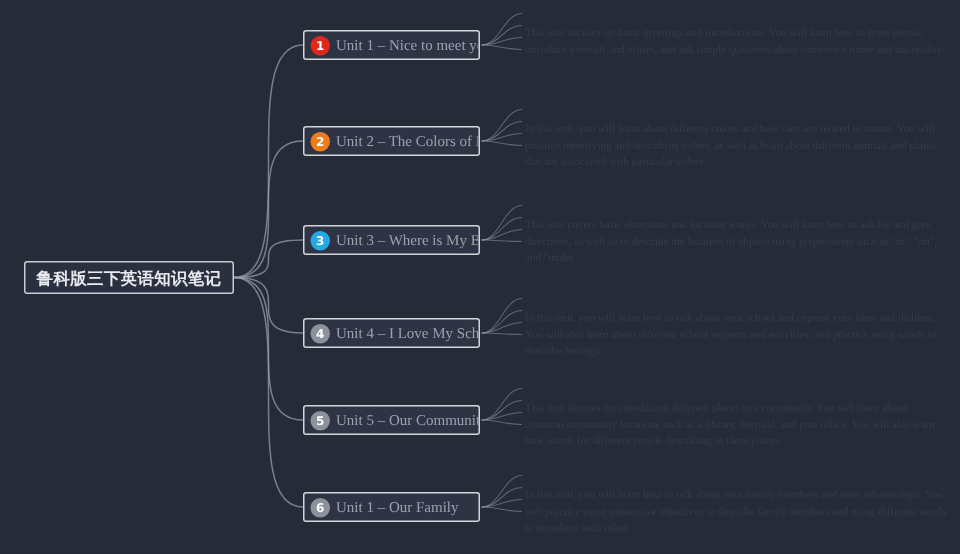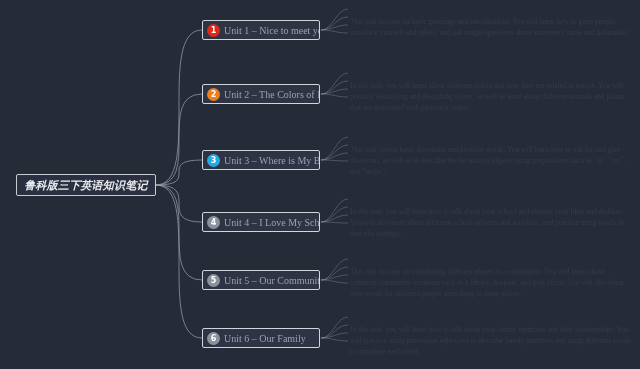--- a/index.html
+++ b/index.html
@@ -33,21 +33,20 @@
     width: 140px;
     height: 22px;
     box-sizing: border-box;
     background: #2b3040;
     border: 1px solid #c9ccd4;
     border-radius: 2px;
     display: flex;
     align-items: center;
     justify-content: center;
     z-index: 5;
-    font-style: italic;
   }
   .root-label {
     font-family: "DejaVu Sans", "Liberation Sans", sans-serif;
     font-size: 11px;
     font-weight: 700;
     color: #e8eaee;
     letter-spacing: 0.2px;
     white-space: nowrap;
   }
 
@@ -156,21 +155,21 @@
       <div class="unit-node" style="top: 212px;">
         <span class="badge" style="background: rgb(140, 145, 156);">4</span>
         <span class="unit-label">Unit 4 – I Love My School</span>
       </div>
       <div class="unit-node" style="top: 270px;">
         <span class="badge" style="background: rgb(140, 145, 156);">5</span>
         <span class="unit-label">Unit 5 – Our Community</span>
       </div>
       <div class="unit-node" style="top: 328px;">
         <span class="badge" style="background: rgb(140, 145, 156);">6</span>
-        <span class="unit-label">Unit 6 – Our Family</span>
+        <span class="unit-label">Unit 1 – Our Family</span>
       </div>
     </div>
   <div id="descs">
       <div class="desc" style="top: 16px;">This unit focuses on basic greetings and introductions. You will learn how to greet people, introduce yourself and others, and ask simple questions about someone's name and nationality.</div>
       <div class="desc" style="top: 80px;">In this unit, you will learn about different colors and how they are related to nature. You will practice identifying and describing colors, as well as learn about different animals and plants that are associated with particular colors.</div>
       <div class="desc" style="top: 144px;">This unit covers basic directions and location words. You will learn how to ask for and give directions, as well as to describe the location of objects using prepositions such as "in", "on", and "under".</div>
       <div class="desc" style="top: 206px;">In this unit, you will learn how to talk about your school and express your likes and dislikes. You will also learn about different school subjects and activities, and practice using words to describe feelings.</div>
       <div class="desc" style="top: 266px;">This unit focuses on introducing different places in a community. You will learn about common community locations such as a library, hospital, and post office. You will also learn how words for different people describing in these places.</div>
       <div class="desc" style="top: 324px;">In this unit, you will learn how to talk about your family members and their relationships. You will practice using possessive adjectives to describe family members and using different words to introduce each other.</div>
     </div>

